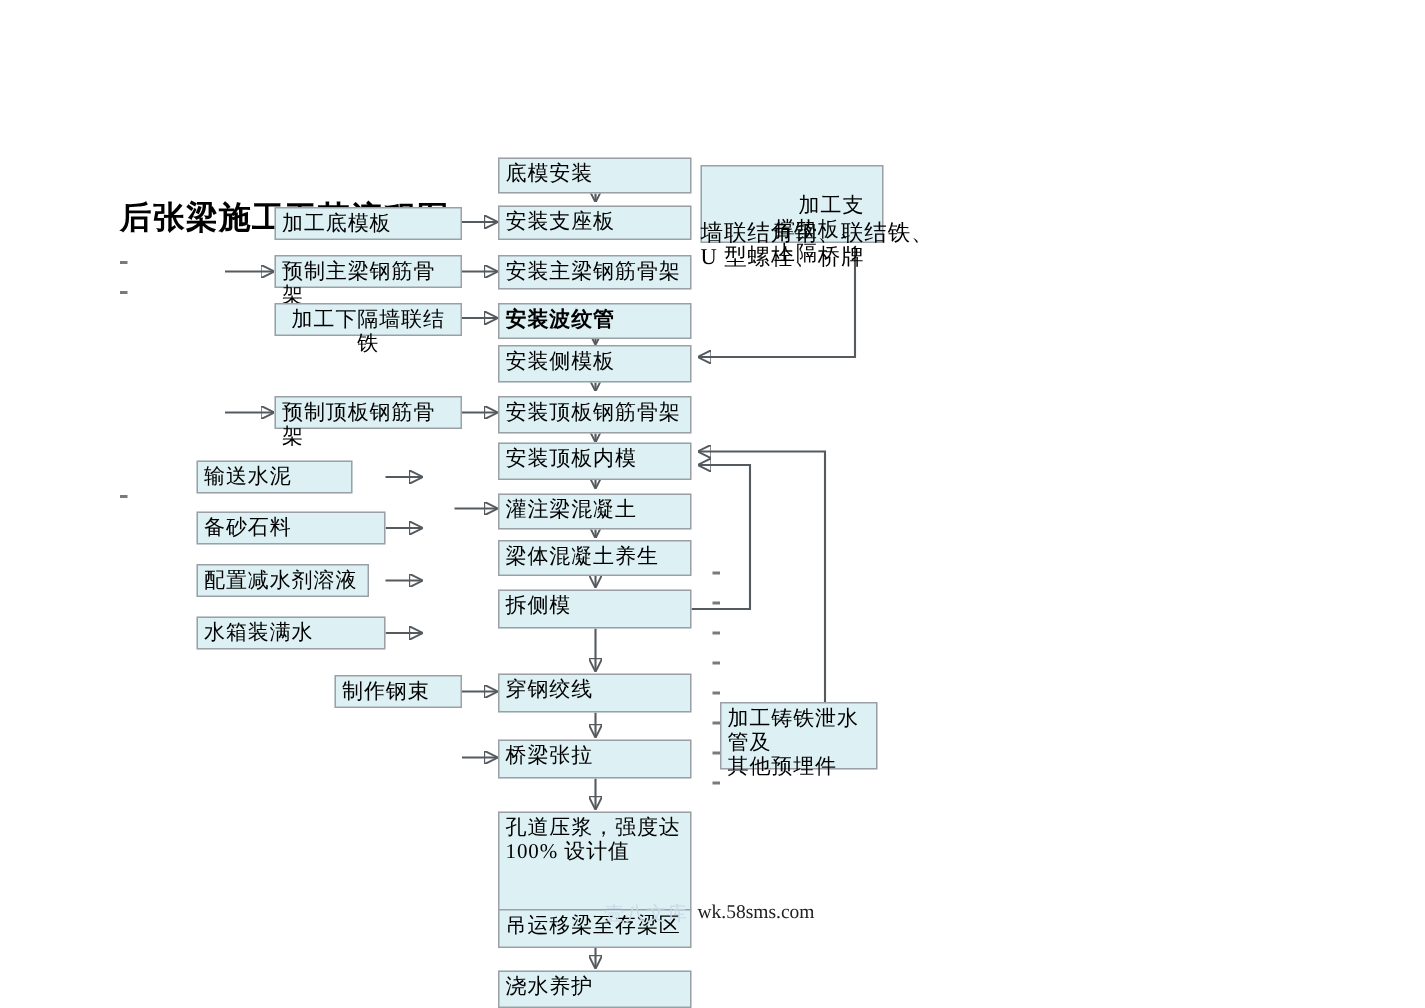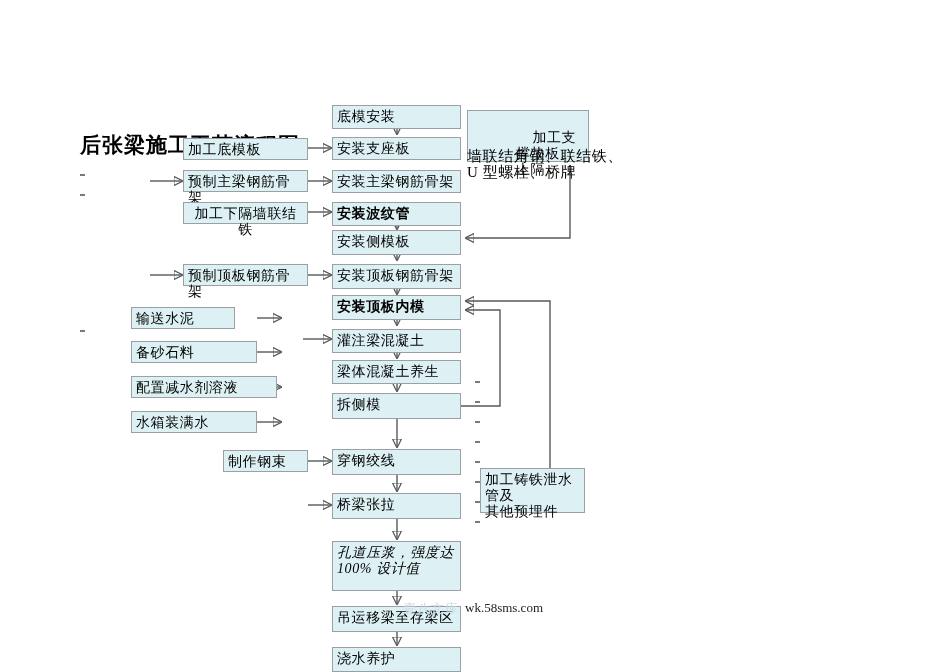--- a/index.html
+++ b/index.html
@@ -151,51 +151,51 @@
   <div class="box" style="left:183px; top:170px; width:125px; height:22px;">预制主梁钢筋骨架</div>
 
   <div class="box center" style="left:183px; top:202px; width:125px; height:22px;">加工下隔墙联结铁</div>
 
   <div class="box" style="left:183px; top:264px; width:125px; height:22px;">预制顶板钢筋骨架</div>
 
   <div class="box" style="left:131px; top:307px; width:104px; height:22px;">输送水泥</div>
 
   <div class="box" style="left:131px; top:341px; width:126px; height:22px;">备砂石料</div>
 
-  <div class="box" style="left:131px; top:376px; width:146px; height:22px;">配置减水剂溶液</div>
+  <div class="box" style="left:131px; top:376px; width:115px; height:22px;">配置减水剂溶液</div>
 
   <div class="box" style="left:131px; top:411px; width:126px; height:22px;">水箱装满水</div>
 
   <div class="box" style="left:223px; top:450px; width:85px; height:22px;">制作钢束</div>
 
   <div class="box" style="left:332px; top:105px; width:129px; height:24px;">底模安装</div>
 
   <div class="box" style="left:332px; top:137px; width:129px; height:23px;">安装支座板</div>
 
   <div class="box" style="left:332px; top:170px; width:129px; height:23px;">安装主梁钢筋骨架</div>
 
   <div class="box" style="left:332px; top:202px; width:129px; height:24px;font-weight:bold;">安装波纹管</div>
 
   <div class="box" style="left:332px; top:230px; width:129px; height:25px;">安装侧模板</div>
 
   <div class="box" style="left:332px; top:264px; width:129px; height:25px;">安装顶板钢筋骨架</div>
 
-  <div class="box" style="left:332px; top:295px; width:129px; height:25px;font-weight:bold;">安装顶板内模</div>
+  <div class="box" style="left:332px; top:295px; width:129px; height:25px;">安装顶板内模</div>
 
   <div class="box" style="left:332px; top:329px; width:129px; height:24px;">灌注梁混凝土</div>
 
   <div class="box" style="left:332px; top:360px; width:129px; height:24px;">梁体混凝土养生</div>
 
   <div class="box" style="left:332px; top:393px; width:129px; height:26px;">拆侧模</div>
 
   <div class="box" style="left:332px; top:449px; width:129px; height:26px;">穿钢绞线</div>
 
   <div class="box" style="left:332px; top:493px; width:129px; height:26px;">桥梁张拉</div>
 
-  <div class="box" style="left:332px; top:541px; width:129px; height:50px;font-style:italic;">孔道压浆，强度达100% 设计值</div>
+  <div class="box" style="left:332px; top:541px; width:129px; height:66px;">孔道压浆，强度达100% 设计值</div>
 
   <div class="box" style="left:332px; top:606px; width:129px; height:26px;">吊运移梁至存梁区</div>
 
   <div class="box" style="left:332px; top:647px; width:129px; height:25px;">浇水养护</div>
 
   <div class="box overflow" style="left:467px; top:110px; width:122px; height:52px;">
     <span>加工支撑垫板、上隔</span>
   </div>
   <div style="position:absolute; left:467px; top:148px; width:160px; font-size:15px; line-height:16px;
               letter-spacing:0.6px; color:#000; white-space:pre-line;

